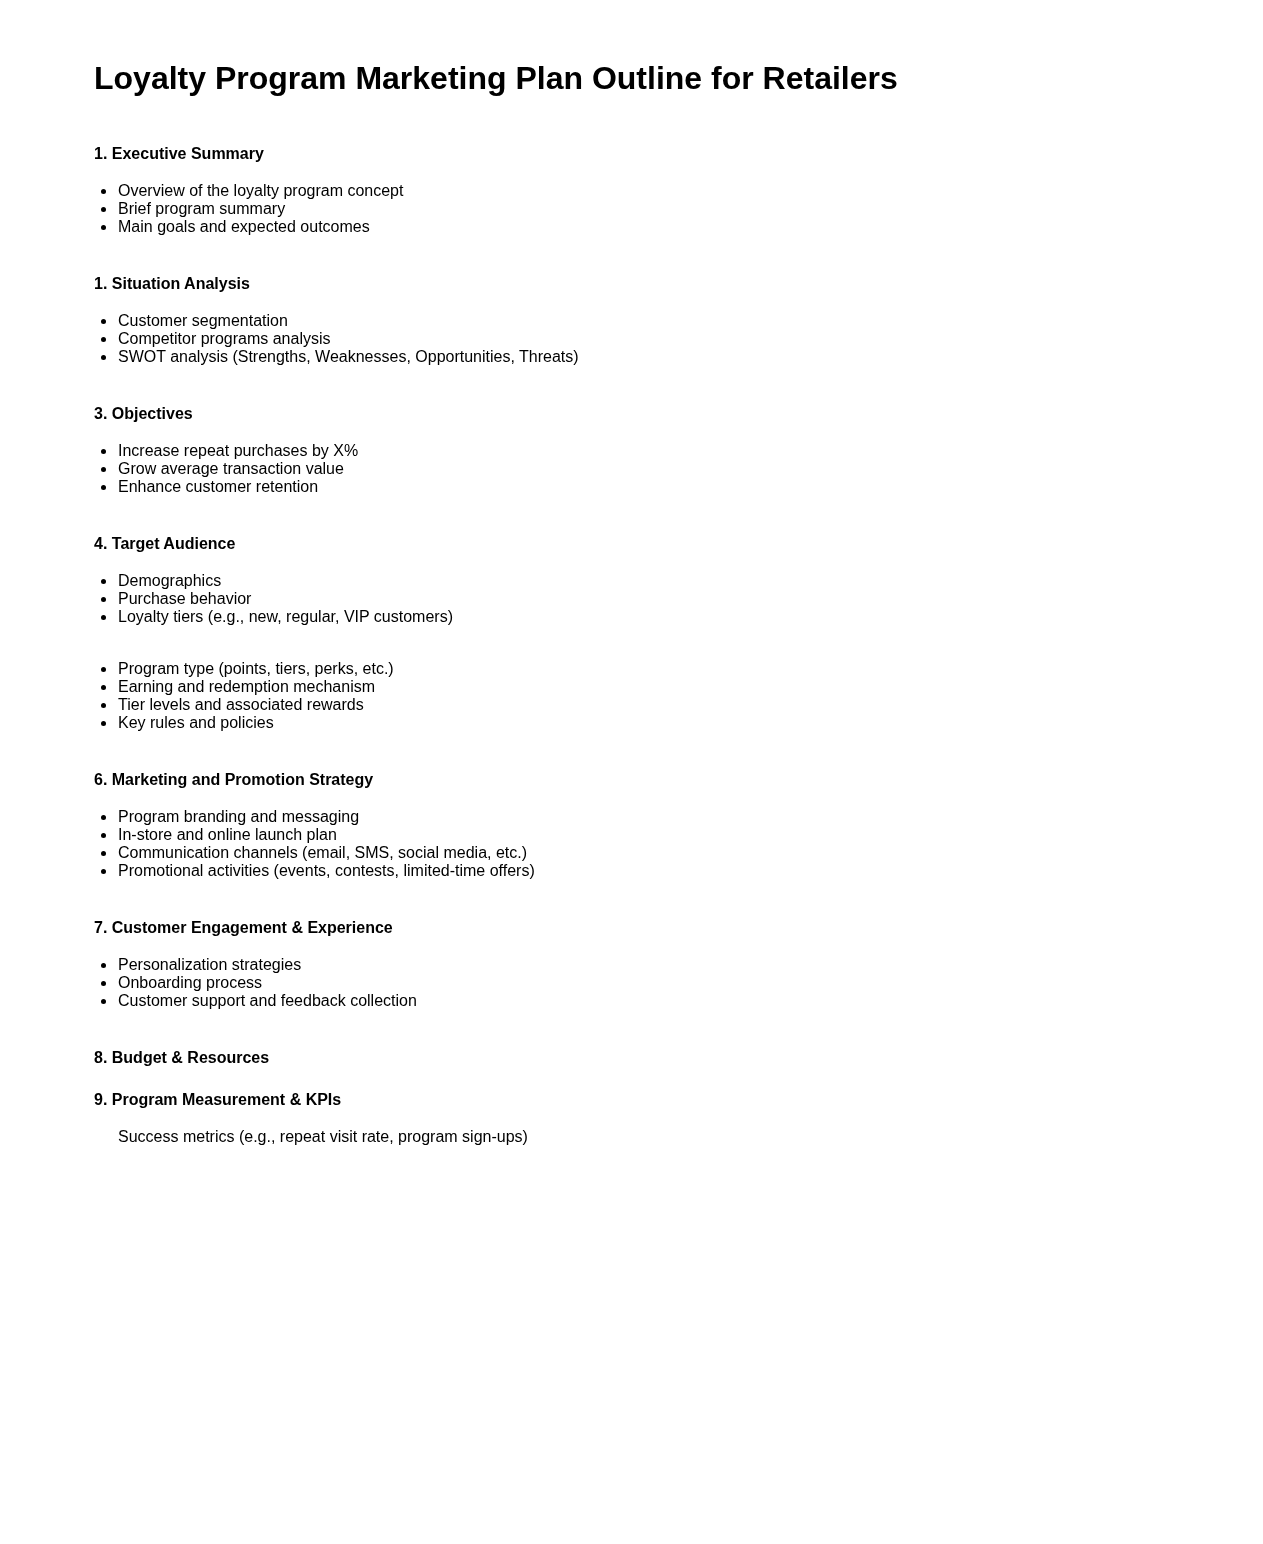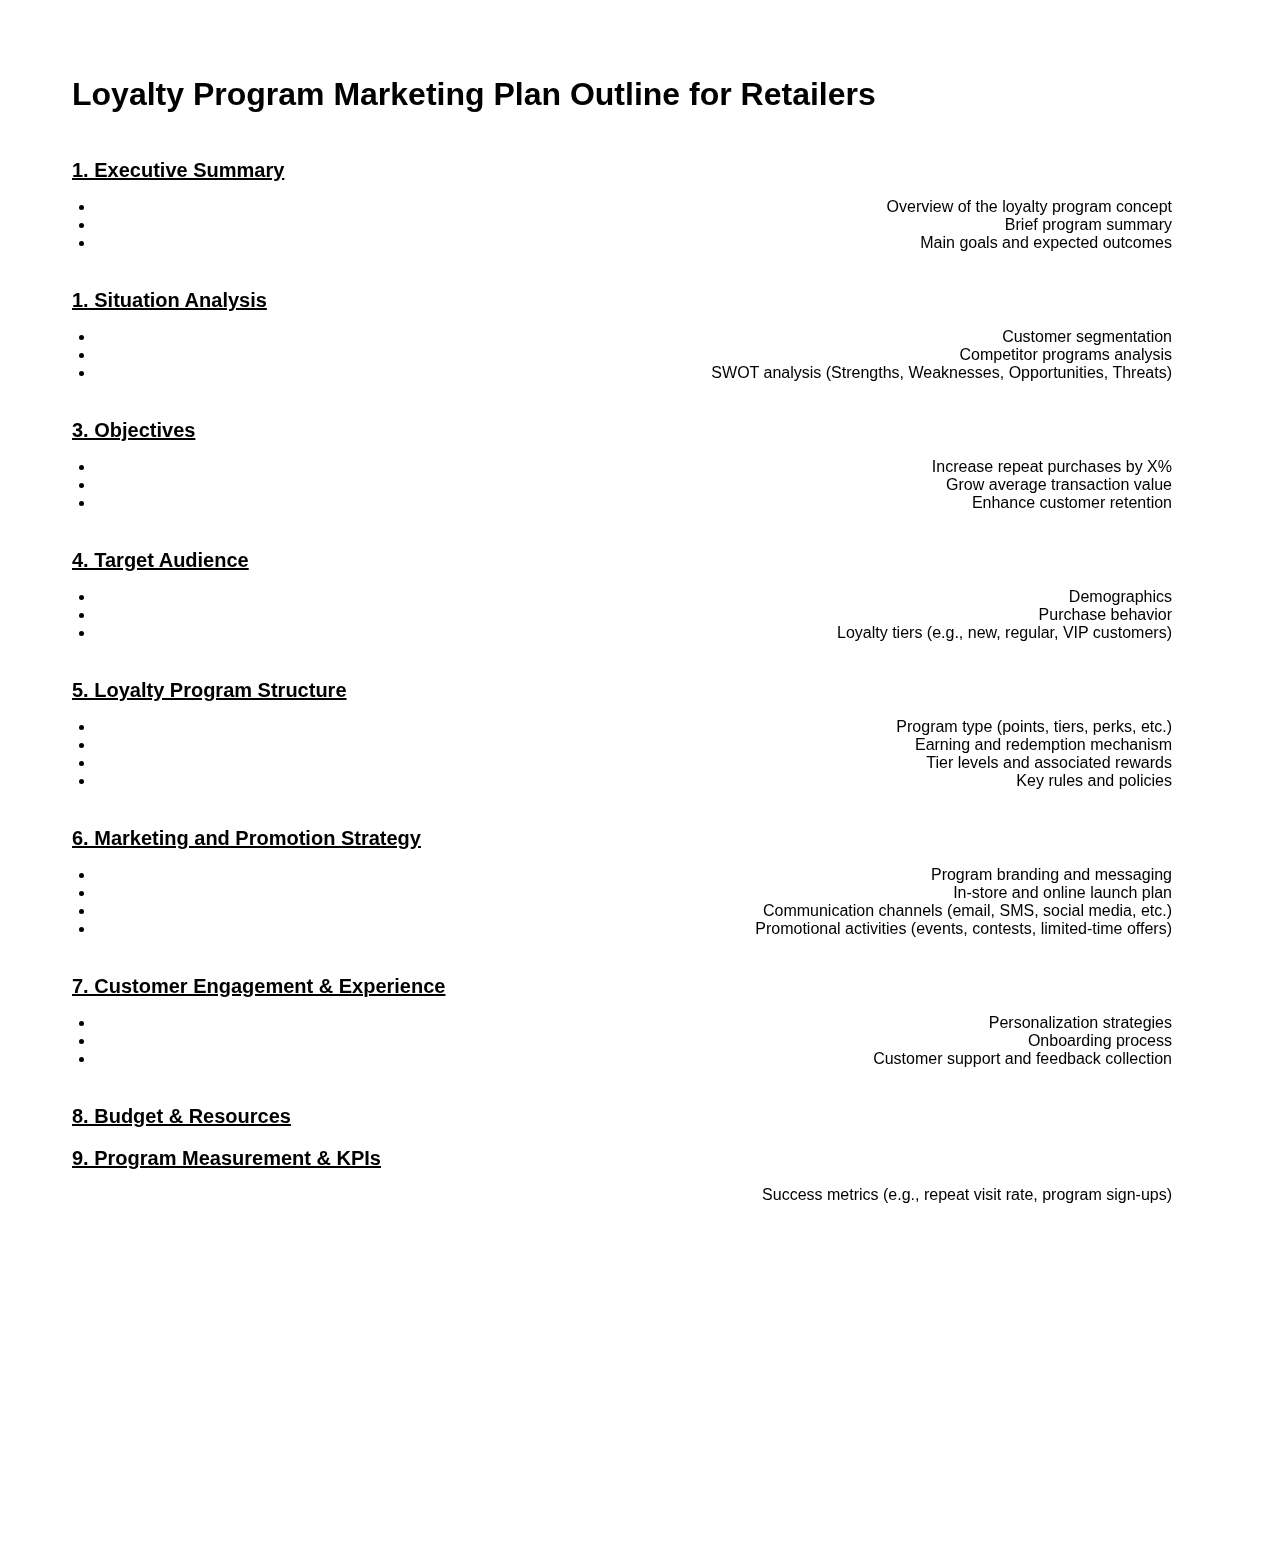--- a/index.html
+++ b/index.html
@@ -14,53 +14,50 @@
       position: relative;
       width: 1263px;
       height: 1300px;
       overflow: hidden;
       background: #ffffff;
       color: #000000;
       font-family: "Liberation Sans", sans-serif;
     }
     .content {
       position: absolute;
-      left: 72px;
+      left: 94px;
       top: 58px;
       width: 1100px;
-      margin-top: 16px;
     }
     h1 {
       font-size: 32px;
       font-weight: bold;
       margin: 0 0 42px 0;
       line-height: 40px;
     }
     .section {
       margin: 0;
     }
     h2 {
-      font-size: 20px;
+      font-size: 16px;
       font-weight: bold;
       margin: 0 0 14px 0;
       line-height: 28px;
-      text-decoration: underline;
     }
     ul {
       list-style: none;
       margin: 0 0 34px 0;
       padding: 0 0 0 24px;
     }
     li {
       position: relative;
       font-size: 16px;
       line-height: 18px;
       height: 18px;
       white-space: nowrap;
-      text-align: right;
     }
     li .bullet {
       position: absolute;
       left: -17px;
       top: 7px;
       width: 5px;
       height: 5px;
       border-radius: 50%;
       background: #000000;
     }
@@ -98,21 +95,20 @@
   </div>
         <div class="section">
     <h2>4. Target Audience</h2>
     <ul>
             <li><span class="bullet"></span><span>Demographics</span></li>
             <li><span class="bullet"></span><span>Purchase behavior</span></li>
             <li><span class="bullet"></span><span>Loyalty tiers (e.g., new, regular, VIP customers)</span></li>
           </ul>
   </div>
         <div class="section">
-    <h2>5. Loyalty Program Structure</h2>
     <ul>
             <li><span class="bullet"></span><span>Program type (points, tiers, perks, etc.)</span></li>
             <li><span class="bullet"></span><span>Earning and redemption mechanism</span></li>
             <li><span class="bullet"></span><span>Tier levels and associated rewards</span></li>
             <li><span class="bullet"></span><span>Key rules and policies</span></li>
           </ul>
   </div>
         <div class="section">
     <h2>6. Marketing and Promotion Strategy</h2>
     <ul>

